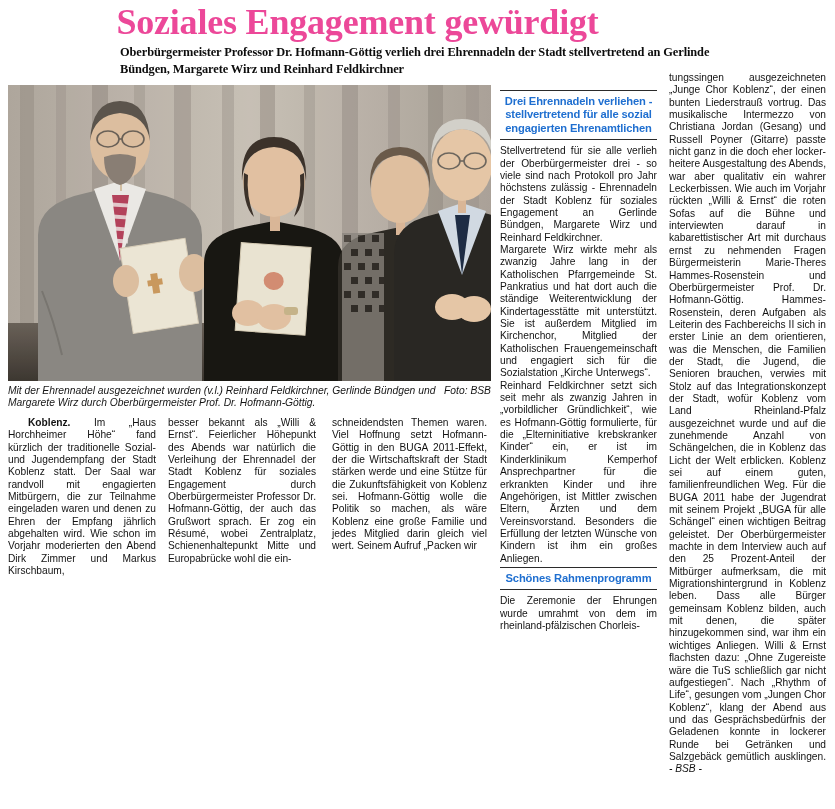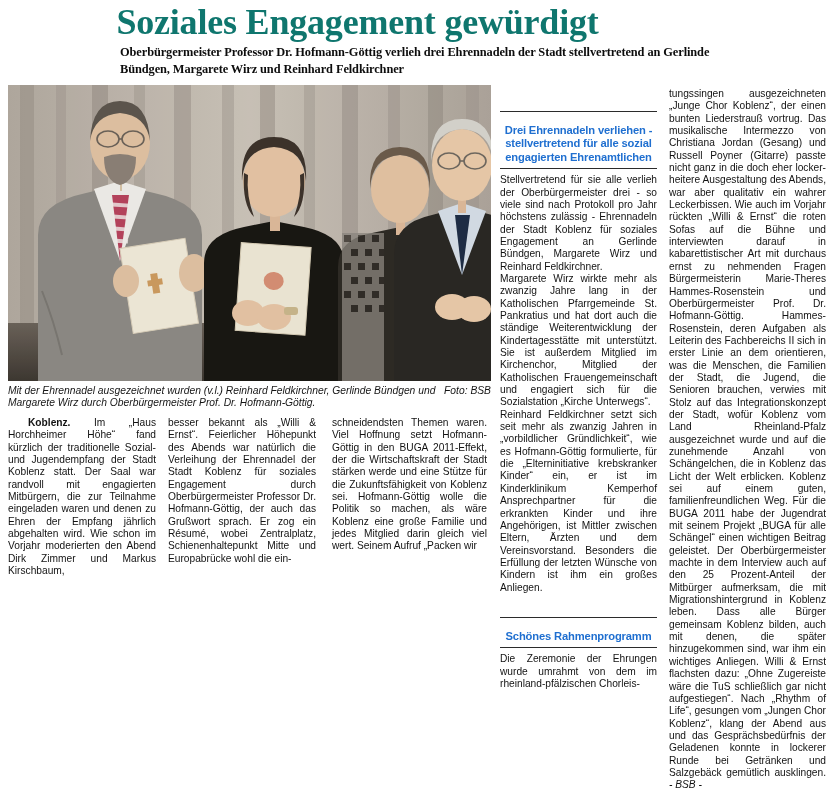--- a/index.html
+++ b/index.html
@@ -24,21 +24,21 @@
   .headline {
     position: absolute;
     left: 0;
     top: 2px;
     width: 715px;
     text-align: center;
     font-family: "Liberation Serif", serif;
     font-weight: bold;
     font-size: 36px;
     line-height: 40px;
-    color: #0f766e;
+    color: #ec4899;
     letter-spacing: -0.2px;
   }
   .subhead {
     position: absolute;
     left: 120px;
     top: 44px;
     width: 595px;
     font-family: "Liberation Serif", serif;
     font-weight: bold;
     font-size: 12.4px;
@@ -83,37 +83,37 @@
     color: #121212;
     hyphens: manual;
   }
   .col p { margin: 0; }
   .col p + p { margin-top: 0px; }
 
   .c1 { left: 8px;   top: 417px; width: 148px; }
   .c2 { left: 168px; top: 417px; width: 148px; }
   .c3 { left: 332px; top: 417px; width: 155px; }
   .c4 { left: 500px; top: 88px;  width: 157px; }
-  .c5 { left: 669px; top: 88px;  width: 157px; }
+  .c5 { left: 669px; top: 72px;  width: 157px; }
 
   .col .lead { font-weight: bold; padding-left: 20px; }
 
   
   .secthead {
     color: #1f6fd0;
     font-weight: bold;
     font-size: 11.2px;
     line-height: 13.4px;
     text-align: center;
     letter-spacing: -0.15px;
   }
   .rule-top {
     border-top: 1.4px solid #2b2b2b;
-    margin-top: 23px;
-    padding-top: 12px;
+    margin-top: 2px;
+    padding-top: 4px;
   }
   .rule-bottom {
     border-bottom: 1.4px solid #2b2b2b;
     padding-bottom: 4px;
     margin-bottom: 5px;
   }
   .signoff { font-style: italic; }
 </style>
 </head>
 <body>

